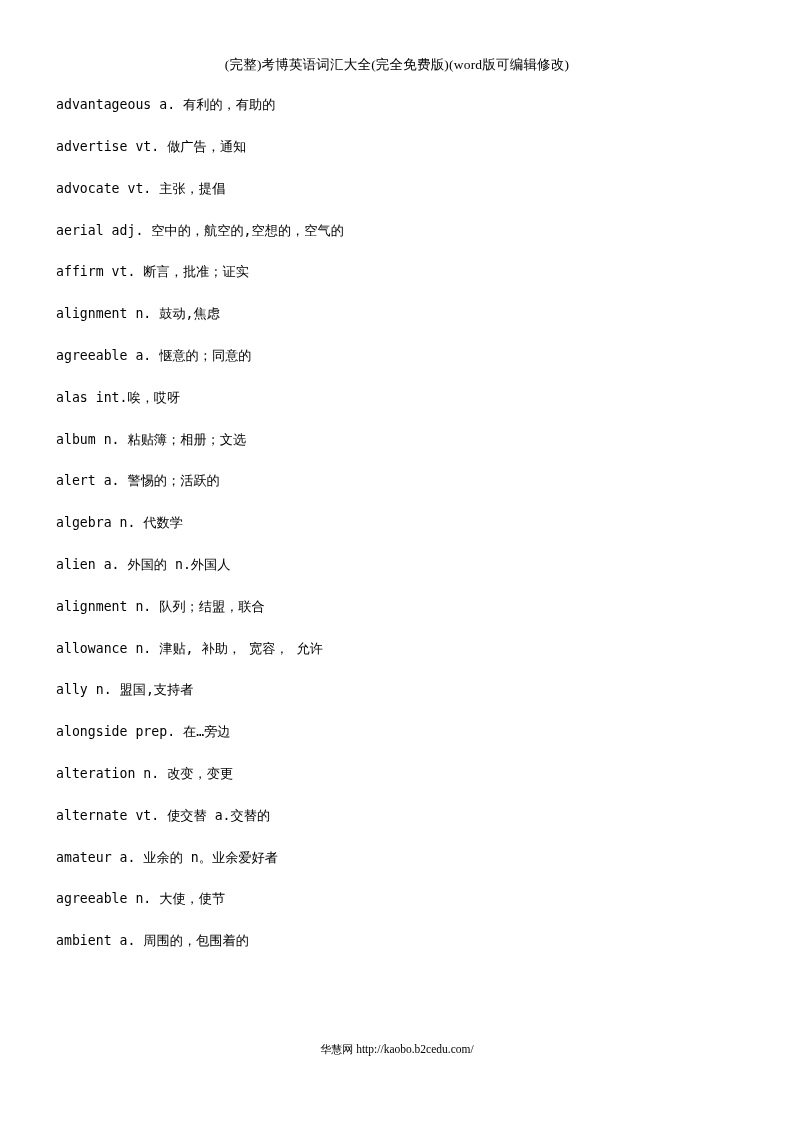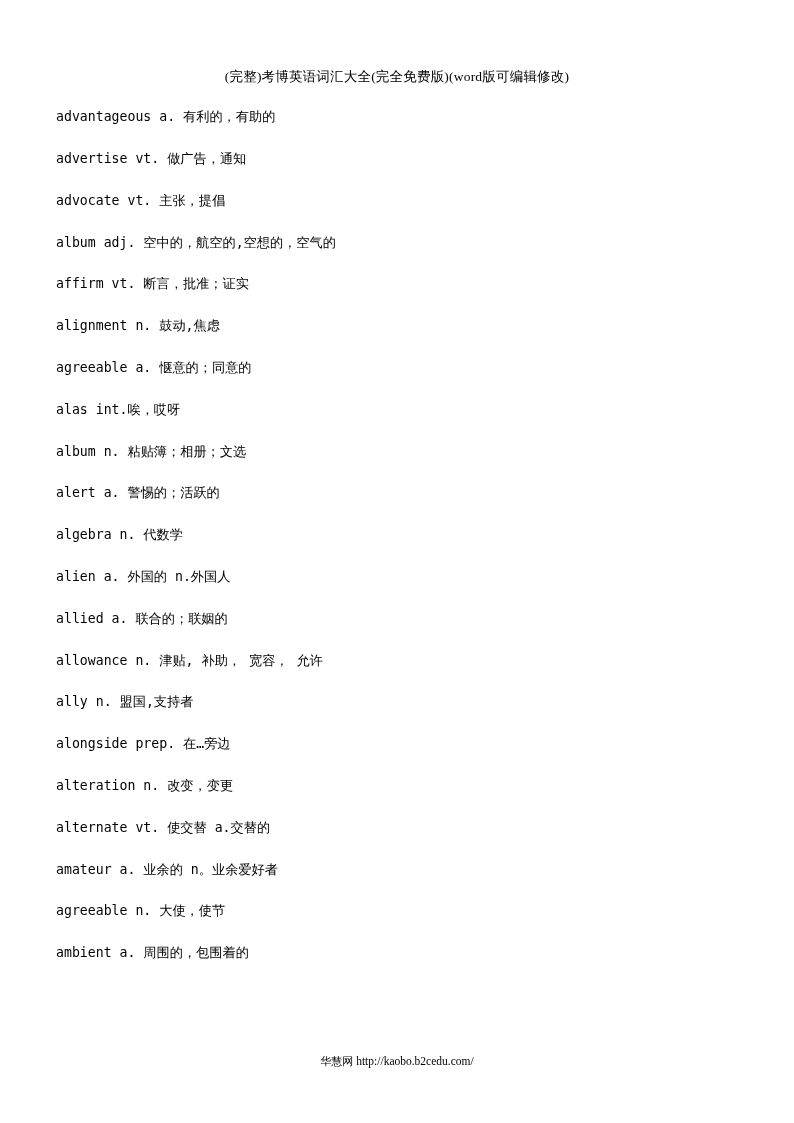--- a/index.html
+++ b/index.html
@@ -12,21 +12,20 @@
     height: 1123px;
     position: relative;
     font-family: "Liberation Serif", serif;
     color: #000000;
     overflow: hidden;
   }
   .page {
     position: absolute;
     inset: 0;
     padding: 0;
-    margin-top: 12px;
   }
   .doc-header {
     position: absolute;
     top: 56px;
     left: 0;
     right: 0;
     text-align: center;
     font-family: "Liberation Serif", serif;
     font-size: 13.5px;
     color: #000;
@@ -74,30 +73,30 @@
 <body>
 
 <div class="page">
 
   <div class="doc-header">(完整)考博英语词汇大全(完全免费版)(word版可编辑修改)</div>
 
   <div class="entries">
     <div class="entry">advantageous a. 有利的，有助的</div>
     <div class="entry">advertise vt. 做广告，通知</div>
     <div class="entry">advocate vt. 主张，提倡</div>
-    <div class="entry">album adj. 空中的，航空的,空想的，空气的</div>
+    <div class="entry">aerial adj. 空中的，航空的,空想的，空气的</div>
     <div class="entry">affirm vt. 断言，批准；证实</div>
     <div class="entry">alignment n. 鼓动,焦虑</div>
     <div class="entry">agreeable a. 惬意的；同意的</div>
     <div class="entry">alas int.唉，哎呀</div>
     <div class="entry">album n. 粘贴簿；相册；文选</div>
     <div class="entry">alert a. 警惕的；活跃的</div>
     <div class="entry">algebra n. 代数学</div>
     <div class="entry">alien a. 外国的 n.外国人</div>
-    <div class="entry">allied a. 联合的；联姻的</div>
+    <div class="entry">alignment n. 队列；结盟，联合</div>
     <div class="entry">allowance n. 津贴, 补助， 宽容， 允许</div>
     <div class="entry">ally n. 盟国,支持者</div>
     <div class="entry">alongside prep. 在…旁边</div>
     <div class="entry">alteration n. 改变，变更</div>
     <div class="entry">alternate vt. 使交替 a.交替的</div>
     <div class="entry">amateur a. 业余的 n。业余爱好者</div>
     <div class="entry">agreeable n. 大使，使节</div>
     <div class="entry">ambient a. 周围的，包围着的</div>
   </div>
 

